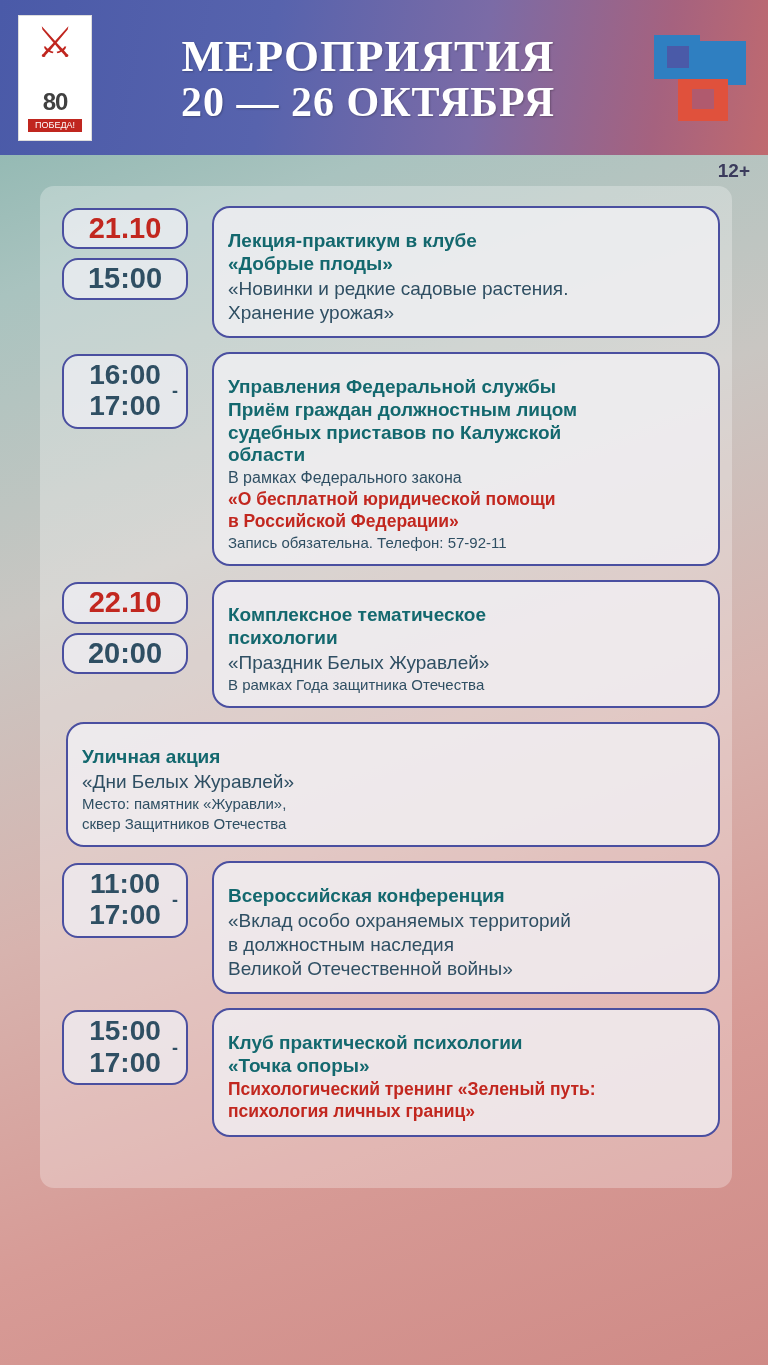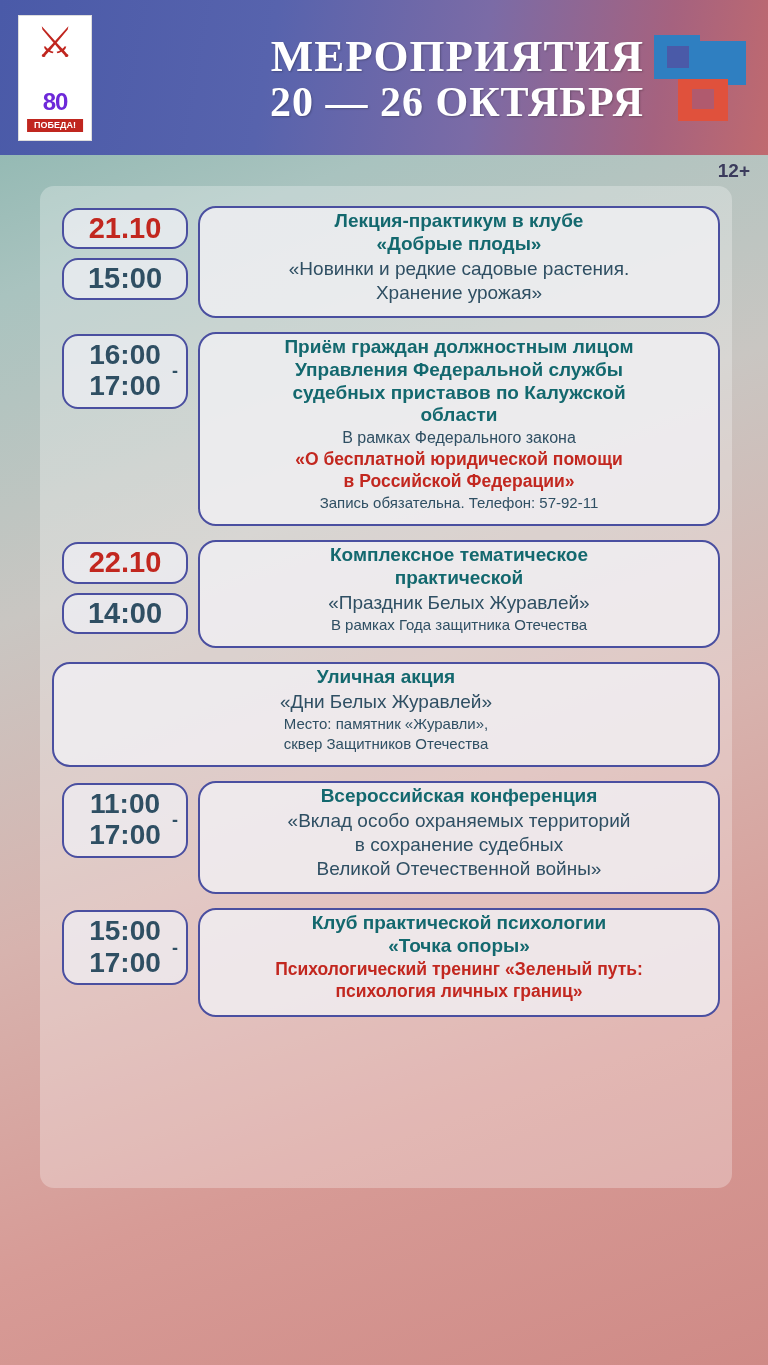--- a/index.html
+++ b/index.html
@@ -31,33 +31,33 @@
     flex: 0 0 auto;
   }
   .logo-victory .fig {
     position: absolute; top: 6px; left: 50%;
     transform: translateX(-50%);
     font-size: 42px; color: #c0261f; line-height: 1;
   }
   .logo-victory .num80 {
     position: absolute; bottom: 26px; left: 50%;
     transform: translateX(-50%);
-    font-size: 24px; font-weight: bold; color: #6d28d9;
+    font-size: 24px; font-weight: bold; color: #404040;
     letter-spacing: -1px; line-height: 1;
   }
   .logo-victory .pobeda {
     position: absolute; bottom: 8px; left: 50%;
     transform: translateX(-50%);
-    font-size: 9px; font-weight: bold; color: #ffffff;
+    font-size: 9px; font-weight: normal; color: #ffffff;
     background: #c0261f; padding: 2px 7px; white-space: nowrap;
     line-height: 1;
   }
   .header-title {
     flex: 1 1 auto;
-    text-align: right;
+    text-align: center;
     color: #ffffff;
     padding: 0 10px 0 0;
   }
   .header-title .line1 {
     font-family: "Liberation Serif", serif;
     font-size: 45px; font-weight: bold;
     letter-spacing: 1px;
     text-shadow: 1px 1px 2px rgba(0,0,0,.25);
   }
   .header-title .line2 {
@@ -148,26 +148,26 @@
   .pill.range { font-size: 28px; padding: 3px 0 5px 0; }
   .pill.range .dash {
     position: absolute;
     right: 8px; top: 50%;
     transform: translateY(-50%);
     font-size: 18px; font-weight: bold;
     color: #2f4f63;
   }
   .card {
     flex: 1 1 auto;
-    margin-left: 0;
+    margin-left: 14px;
     border: 2px solid #4a4fa0;
     border-radius: 18px;
     background: rgba(241,240,244,0.80);
-    padding: 2px 14px 12px 14px;
-    text-align: center;
+    padding: 22px 14px 12px 14px;
+    text-align: left;
   }
   .card .t-main {
     font-size: 19px; font-weight: bold; color: #13686e;
     line-height: 1.2;
   }
   .card .t-sub {
     font-size: 19px; font-weight: normal; color: #2f4f63;
     line-height: 1.22;
     margin-top: 1px;
   }
@@ -231,39 +231,39 @@
 
     <div class="event">
       <div class="tags">
         <div class="pill range">
           <div>16:00</div>
           <div>17:00</div>
           <span class="dash">-</span>
         </div>
       </div>
       <div class="card">
+        <div class="t-main">Управления Федеральной службы</div>
         <div class="t-main">Приём граждан должностным лицом</div>
-        <div class="t-main">Управления Федеральной службы</div>
         <div class="t-main">судебных приставов по Калужской</div>
         <div class="t-main">области</div>
         <div class="t-note">В рамках Федерального закона</div>
         <div class="t-note-red">«О бесплатной юридической помощи</div>
         <div class="t-note-red">в Российской Федерации»</div>
         <div class="t-small">Запись обязательна. Телефон: 57-92-11</div>
       </div>
     </div>
 
     <div class="event">
       <div class="tags">
         <div class="pill date">22.10</div>
-        <div class="pill">14:00</div>
+        <div class="pill">20:00</div>
       </div>
       <div class="card">
         <div class="t-main">Комплексное тематическое</div>
-        <div class="t-main">практической</div>
+        <div class="t-main">психологии</div>
         <div class="t-sub">«Праздник Белых Журавлей»</div>
         <div class="t-small">В рамках Года защитника Отечества</div>
       </div>
     </div>
 
     <div class="event">
       <div class="card">
         <div class="t-main">Уличная акция</div>
         <div class="t-sub">«Дни Белых Журавлей»</div>
         <div class="t-small">Место: памятник «Журавли»,</div>
@@ -275,21 +275,21 @@
       <div class="tags">
         <div class="pill range">
           <div>11:00</div>
           <div>17:00</div>
           <span class="dash">-</span>
         </div>
       </div>
       <div class="card">
         <div class="t-main">Всероссийская конференция</div>
         <div class="t-sub">«Вклад особо охраняемых территорий</div>
-        <div class="t-sub">в сохранение судебных</div>
+        <div class="t-sub">в должностным наследия</div>
         <div class="t-sub">Великой Отечественной войны»</div>
       </div>
     </div>
 
     <div class="event">
       <div class="tags">
         <div class="pill range">
           <div>15:00</div>
           <div>17:00</div>
           <span class="dash">-</span>

